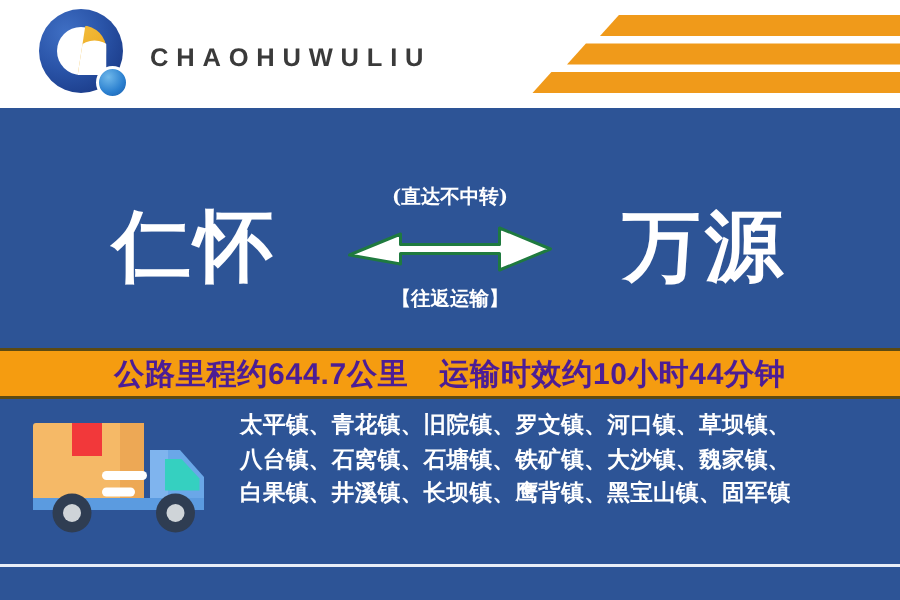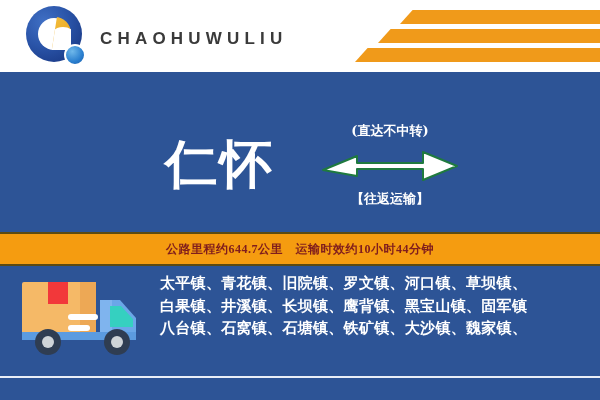--- a/index.html
+++ b/index.html
@@ -89,22 +89,22 @@
   .arrow { width:138px; height:34px; display:block; }
 
   
   .distbar {
     position:absolute; left:0; top:232px; width:600px; height:34px;
     background:#f59c10;
     border-top:2px solid #5c4a12; border-bottom:2px solid #5c4a12;
     display:flex; align-items:center; justify-content:center;
   }
   .distbar .txt {
-    font-family:Liberation Serif, serif;
-    font-size:12px; font-weight:700; color:#7f1d1d;
+    font-family:Liberation Sans, sans-serif;
+    font-size:20px; font-weight:700; color:#4c1d95;
     letter-spacing:0.5px; white-space:nowrap;
   }
 
   
   .towns {
     position:absolute; left:0; top:266px; width:600px; height:134px;
     display:flex; align-items:flex-start;
   }
   .truck { width:160px; padding-left:18px; padding-top:14px; }
   .truck svg { display:block; }
@@ -153,20 +153,21 @@
     <div class="city">仁怀</div>
 
     <div class="mid">
       <div class="mid-top">(直达不中转)</div>
       <svg class="arrow" viewBox="0 0 138 34">
         <polygon points="2,22 36,8 36,15 102,15 102,4 136,18 102,32 102,21 36,21 36,28" fill="#ffffff" stroke="#1f7a3f" stroke-width="2" stroke-linejoin="round"></polygon>
       </svg>
       <div class="mid-bot">【往返运输】</div>
     </div>
 
+    <div class="city">万源</div>
 
   </div>
 
   <div class="distbar">
     <div class="txt">公路里程约644.7公里　运输时效约10小时44分钟</div>
   </div>
 
   <div class="towns">
 
     <div class="truck">
@@ -182,21 +183,21 @@
         <rect x="50" y="45" width="22" height="6" rx="3" fill="#ffffff"></rect>
         <circle cx="30" cy="62" r="13" fill="#2f3d52"></circle>
         <circle cx="30" cy="62" r="6" fill="#cfd4d8"></circle>
         <circle cx="99" cy="62" r="13" fill="#2f3d52"></circle>
         <circle cx="99" cy="62" r="6" fill="#cfd4d8"></circle>
       </svg>
     </div>
 
     <div class="town-list">
       <div>太平镇、青花镇、旧院镇、罗文镇、河口镇、草坝镇、</div>
+      <div>八台镇、石窝镇、石塘镇、铁矿镇、大沙镇、魏家镇、</div>
       <div>白果镇、井溪镇、长坝镇、鹰背镇、黑宝山镇、固军镇</div>
-      <div>八台镇、石窝镇、石塘镇、铁矿镇、大沙镇、魏家镇、</div>
     </div>
 
   </div>
 
   <div class="footline"></div>
 
 </div>
 
 </body></html>

